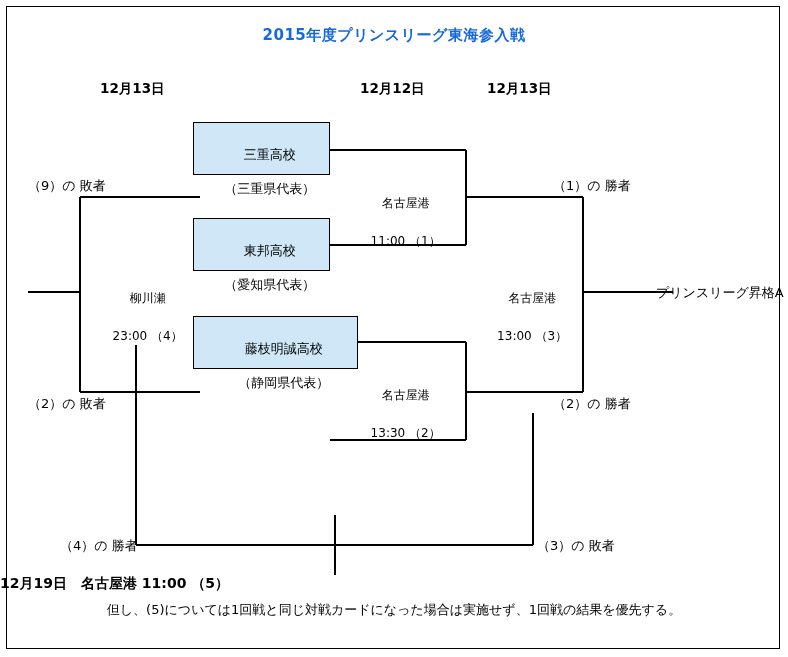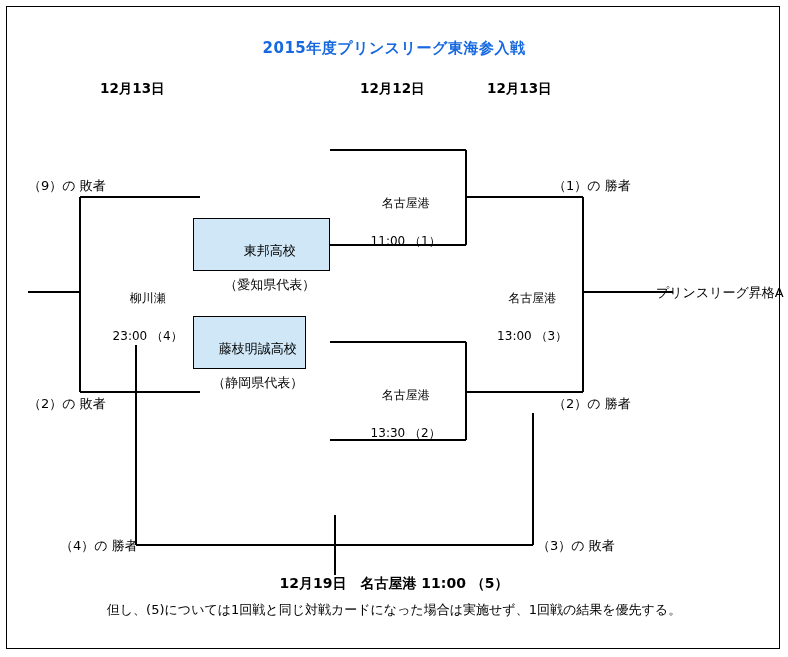--- a/index.html
+++ b/index.html
@@ -38,21 +38,20 @@
   #title {
     position: absolute;
     left: 0;
     top: 26px;
     width: 788px;
     text-align: center;
     color: #1668e0;
     font-size: 15px;
     font-weight: bold;
     letter-spacing: 0.5px;
-    margin-top: 13px;
   }
   .date-hdr {
     position: absolute;
     top: 80px;
     font-size: 13.5px;
     font-weight: bold;
     white-space: pre;
     color: #000;
   }
   .team-box {
@@ -130,27 +129,31 @@
       <line x1="80" y1="197" x2="80" y2="392"></line>
       <line x1="28" y1="292" x2="80" y2="292"></line>
 
       <line x1="136" y1="545" x2="533" y2="545"></line>
       <line x1="136" y1="345" x2="136" y2="545"></line>
       <line x1="533" y1="413" x2="533" y2="545"></line>
       <line x1="335" y1="515" x2="335" y2="575"></line>
     </g>
   </svg>
 
+  <div class="team-box" style="left:193px; top:122px; width:137px; height:53px;">
+    <span>三重高校</span><br>
+    <span>（三重県代表）</span>
+  </div>
 
   <div class="team-box" style="left:193px; top:218px; width:137px; height:53px;">
     <span>東邦高校</span><br>
     <span>（愛知県代表）</span>
   </div>
 
-  <div class="team-box" style="left:193px; top:316px; width:113px; height:53px;">
+  <div class="team-box" style="left:193px; top:316px; width:165px; height:53px;">
     <span>藤枝明誠高校</span><br>
     <span>（静岡県代表）</span>
   </div>
 
 
   <div class="match" style="left:330px; top:175px; width:136px;">
     <span>名古屋港</span><br>
     <span>11:00 （1）</span>
   </div>
 
@@ -171,15 +174,15 @@
 
   <div class="side-label" style="left:28px; top:177px;">（9）の 敗者</div>
   <div class="side-label" style="left:28px; top:395px;">（2）の 敗者</div>
   <div class="side-label" style="left:553px; top:177px;">（1）の 勝者</div>
   <div class="side-label" style="left:553px; top:395px;">（2）の 勝者</div>
   <div class="side-label" style="left:60px; top:537px;">（4）の 勝者</div>
   <div class="side-label" style="left:537px; top:537px;">（3）の 敗者</div>
 
   <div class="side-label" style="left:656px; top:284px;">プリンスリーグ昇格A</div>
 
-  <div class="foot-bold" style="left:0; top:575px; width:788px; text-align:center;">12月19日　名古屋港 11:00 （5）</div>
+  <div class="foot-bold" style="left:0; top:575px; width:788px; ">12月19日　名古屋港 11:00 （5）</div>
   <div class="foot-note" style="left:0; top:601px; width:788px; text-align:center;">但し、(5)については1回戦と同じ対戦カードになった場合は実施せず、1回戦の結果を優先する。</div>
 </div>
 
 </body></html>

